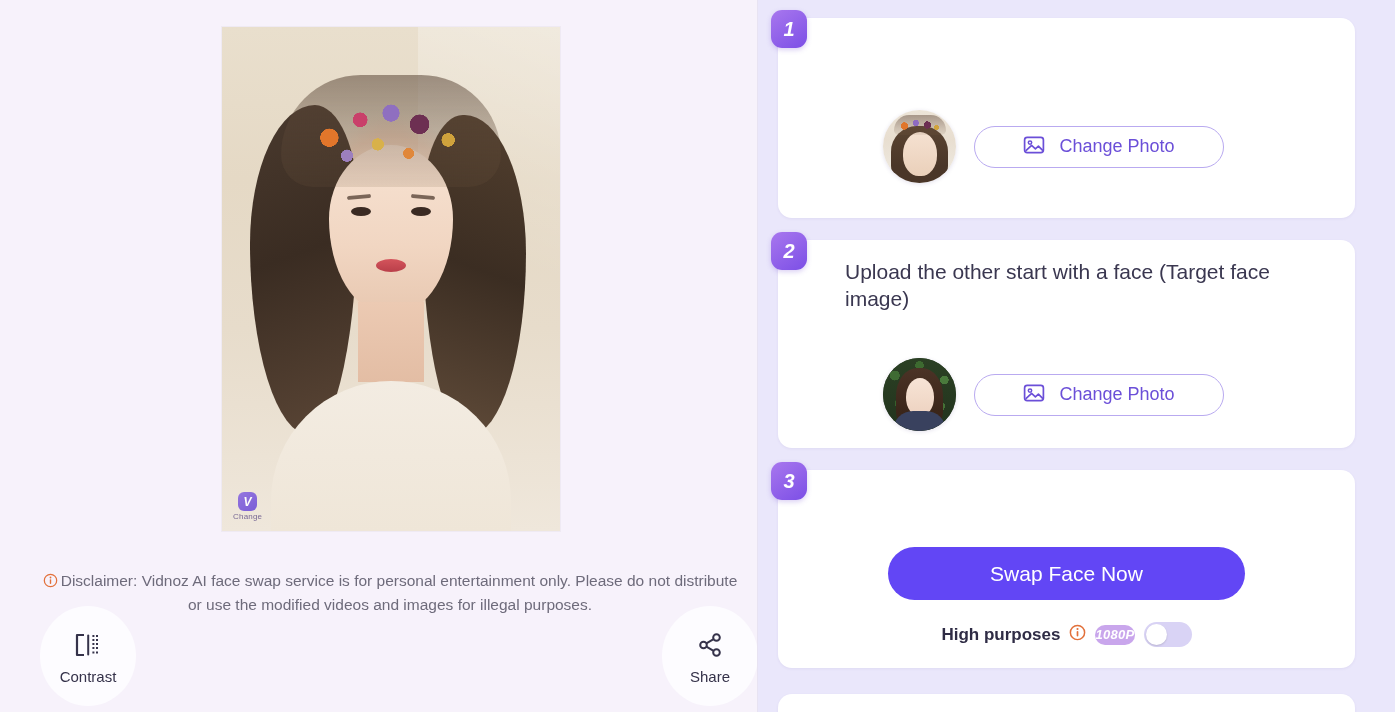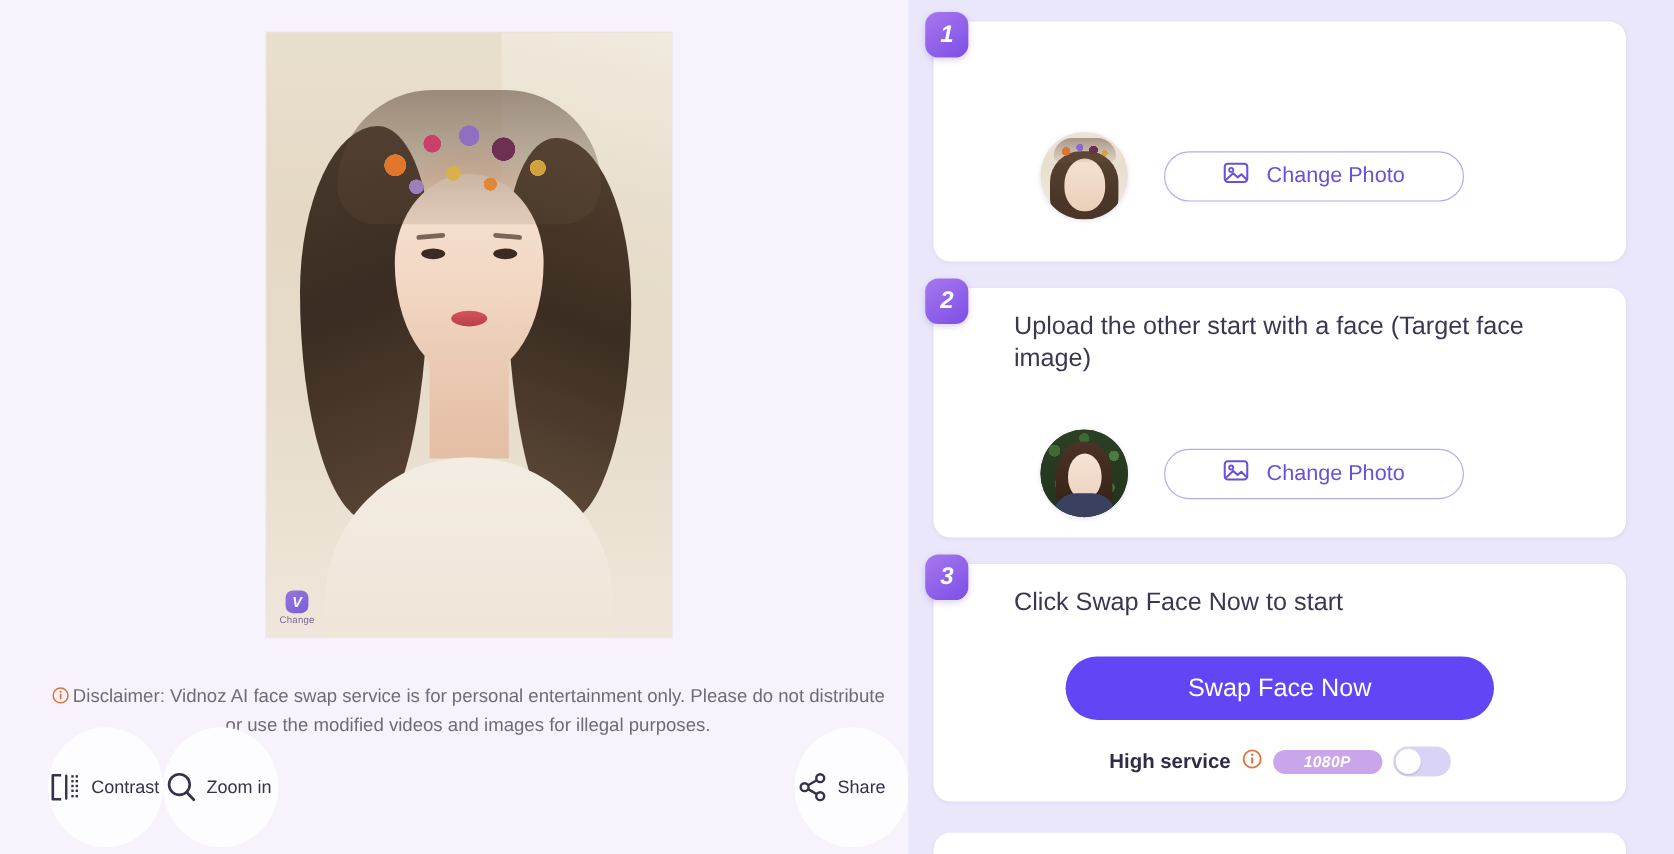--- a/index.html
+++ b/index.html
@@ -145,21 +145,21 @@
     margin-right:3px;
   }
 
   .tools{
     position:absolute;
     left:40px; top:606px; width:718px; height:100px;
     display:flex; align-items:flex-start;
   }
   .tool{
     width:96px; height:100px;
-    display:flex; align-items:center; 
+    display:flex; flex-direction:column; align-items:center; justify-content:center;
     gap:6px;
     border-radius:50%;
     background:#fdfcff;
     cursor:pointer;
   }
   .tool .ic{ height:34px; display:flex; align-items:center; justify-content:center;}
   .tool .lb{ font-size:15px; color:#35324a;}
   .tool-spacer{ flex:1 1 auto;}
 
   
@@ -196,22 +196,22 @@
   }
   .card-title{
     position:absolute;
     left:67px; top:18px; right:26px;
     font-size:21px; line-height:27px;
     color:#3a3750;
     font-weight:400;
   }
   .card-row{
     position:absolute;
-    left:89px;
-    display:flex; align-items:center; gap:30px;
+    left:105px;
+    display:flex; align-items:center; gap:18px;
   }
   .c1-row{ top:92px;}
   .c2-row{ top:118px;}
   .thumb{
     width:73px; height:73px;
     border-radius:50%;
     overflow:hidden;
     position:relative;
     box-shadow:0 1px 4px rgba(60,40,120,.15);
     flex:none;
@@ -293,21 +293,21 @@
     border:none;
     font-family:"Liberation Sans", sans-serif;
   }
   .quality-row{
     position:absolute;
     left:0; right:0; top:152px;
     display:flex; align-items:center; justify-content:center; gap:9px;
   }
   .quality-label{ font-size:17px; font-weight:bold; color:#2f2c45;}
   .res-badge{
-    padding:2px 26px 3px;
+    padding:2px 0 3px;
     border-radius:10px;
     background:#c9a6ec;
     color:#ffffff;
     font-size:13px; font-weight:bold; font-style:italic;
     letter-spacing:.3px;
   }
   .toggle{
     width:48px; height:25px;
     border-radius:13px;
     background:#d9d3f5;
@@ -376,29 +376,20 @@
               <rect x="19.4" y="16" width="2" height="2"></rect>
                 <rect x="23" y="16" width="2" height="2"></rect>
               <rect x="19.4" y="20.5" width="2" height="2"></rect>
                 <rect x="23" y="20.5" width="2" height="2"></rect>
             </g>
           </svg>
         </span>
         <span class="lb">Contrast</span>
       </div>
 
-      <div class="tool">
-        <span class="ic">
-          <svg width="30" height="30" viewBox="0 0 30 30">
-            <circle cx="13.5" cy="12.8" r="8.6" fill="none" stroke="#35324a" stroke-width="2.2"></circle>
-            <line x1="19.6" y1="19.2" x2="25.5" y2="25.4" stroke="#35324a" stroke-width="2.3" stroke-linecap="round"></line>
-          </svg>
-        </span>
-        <span class="lb">Zoom in</span>
-      </div>
 
       <div class="tool-spacer"></div>
 
       <div class="tool">
         <span class="ic">
           <svg width="30" height="30" viewBox="0 0 30 30">
             <circle cx="21.5" cy="7.5" r="3.3" fill="none" stroke="#35324a" stroke-width="2"></circle>
             <circle cx="8.5" cy="15" r="3.3" fill="none" stroke="#35324a" stroke-width="2"></circle>
             <circle cx="21.5" cy="22.5" r="3.3" fill="none" stroke="#35324a" stroke-width="2"></circle>
             <line x1="11.4" y1="13.4" x2="18.6" y2="9.2" stroke="#35324a" stroke-width="2"></line>
@@ -452,24 +443,23 @@
               <path d="M3.2 15.4 L8.6 10.4 L12.4 13.8 L15.4 11.2 L19.4 15.2" fill="none" stroke="#6b4fd8" stroke-width="1.7" stroke-linecap="round" stroke-linejoin="round"></path>
             </svg>
           </span>
           <span class="lbl">Change Photo</span>
         </div>
       </div>
     </div>
 
     <div class="card card-3">
       <div class="step-badge">3</div>
-      <div class="card-title">Click Swap Face Now to start</div>
       <button class="swap-btn">Swap Face Now</button>
       <div class="quality-row">
-        <span class="quality-label">High service</span>
+        <span class="quality-label">High purposes</span>
         <span>
           <svg width="17" height="17" viewBox="0 0 16 16">
             <circle cx="8" cy="8" r="6.7" fill="none" stroke="#e2703a" stroke-width="1.4"></circle>
             <circle cx="8" cy="4.7" r="1" fill="#e2703a"></circle>
             <rect x="7.2" y="6.6" width="1.6" height="5.1" rx="0.8" fill="#e2703a"></rect>
           </svg>
         </span>
         <span class="res-badge">1080P</span>
         <span class="toggle">
           <span class="knob"></span>

